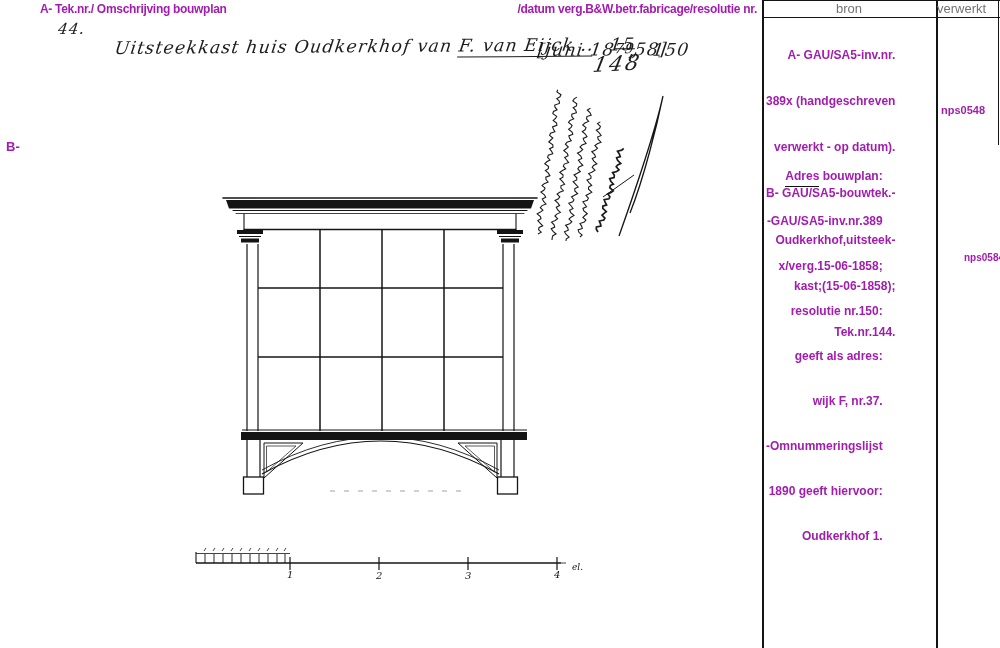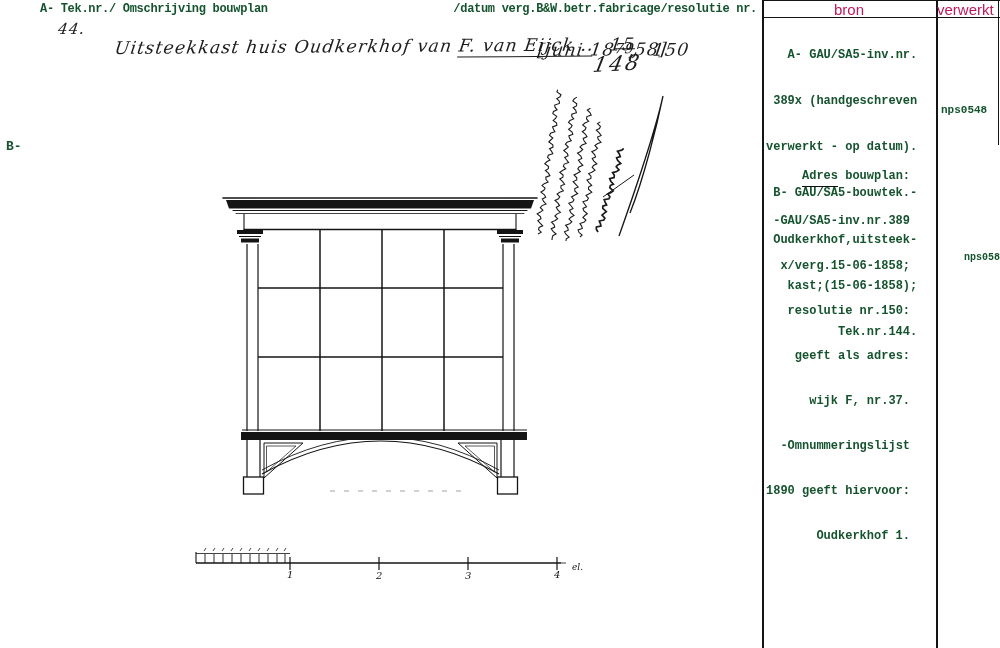--- a/index.html
+++ b/index.html
@@ -1,21 +1,21 @@
 <!DOCTYPE html>
 <html><head>
 <meta charset="utf-8">
 <style>
   html,body{margin:0;padding:0;}
   body{width:1000px;height:648px;background:#ffffff;position:relative;overflow:hidden;
        font-family:"Liberation Sans",sans-serif;color:#1a1a1a;}
   .abs{position:absolute;}
-  .mono{font-family:Liberation Mono, monospace;font-weight:700;color:#14532d;}
+  .mono{font-family:Liberation Sans, sans-serif;font-weight:700;color:#a21caf;}
   .hdr{font-size:12px;letter-spacing:-0.3px;white-space:pre;}
-  .bronbox{font-family:"Liberation Sans","DejaVu Sans",sans-serif;font-size:15px;color:#be185d;}
+  .bronbox{font-family:"Liberation Sans","DejaVu Sans",sans-serif;font-size:13px;color:#737373;}
   .tw{font-size:12px;line-height:15.4px;white-space:pre;letter-spacing:0px;text-align:right;}
   .tw2{line-height:15.0px;}
   .uline{border-bottom:1.4px solid #111;padding-bottom:3px;}
   .hand{font-family:"DejaVu Serif","Liberation Serif",serif;font-style:italic;color:#1c1c1c;
         letter-spacing:1.1px;white-space:pre;transform:skewX(-8deg) rotate(-0.4deg);transform-origin:left bottom;}
   .hand-num{font-size:15px;}
   .hand-main{font-size:17.5px;}
   .hand-name{border-bottom:1.6px solid #1c1c1c;padding-bottom:1px;}
   .struck{text-decoration:line-through;position:relative;top:-2px;font-size:14px;}
   .hand-148{font-size:21px;letter-spacing:2.5px;transform:skewX(-14deg) rotate(-3deg);}

